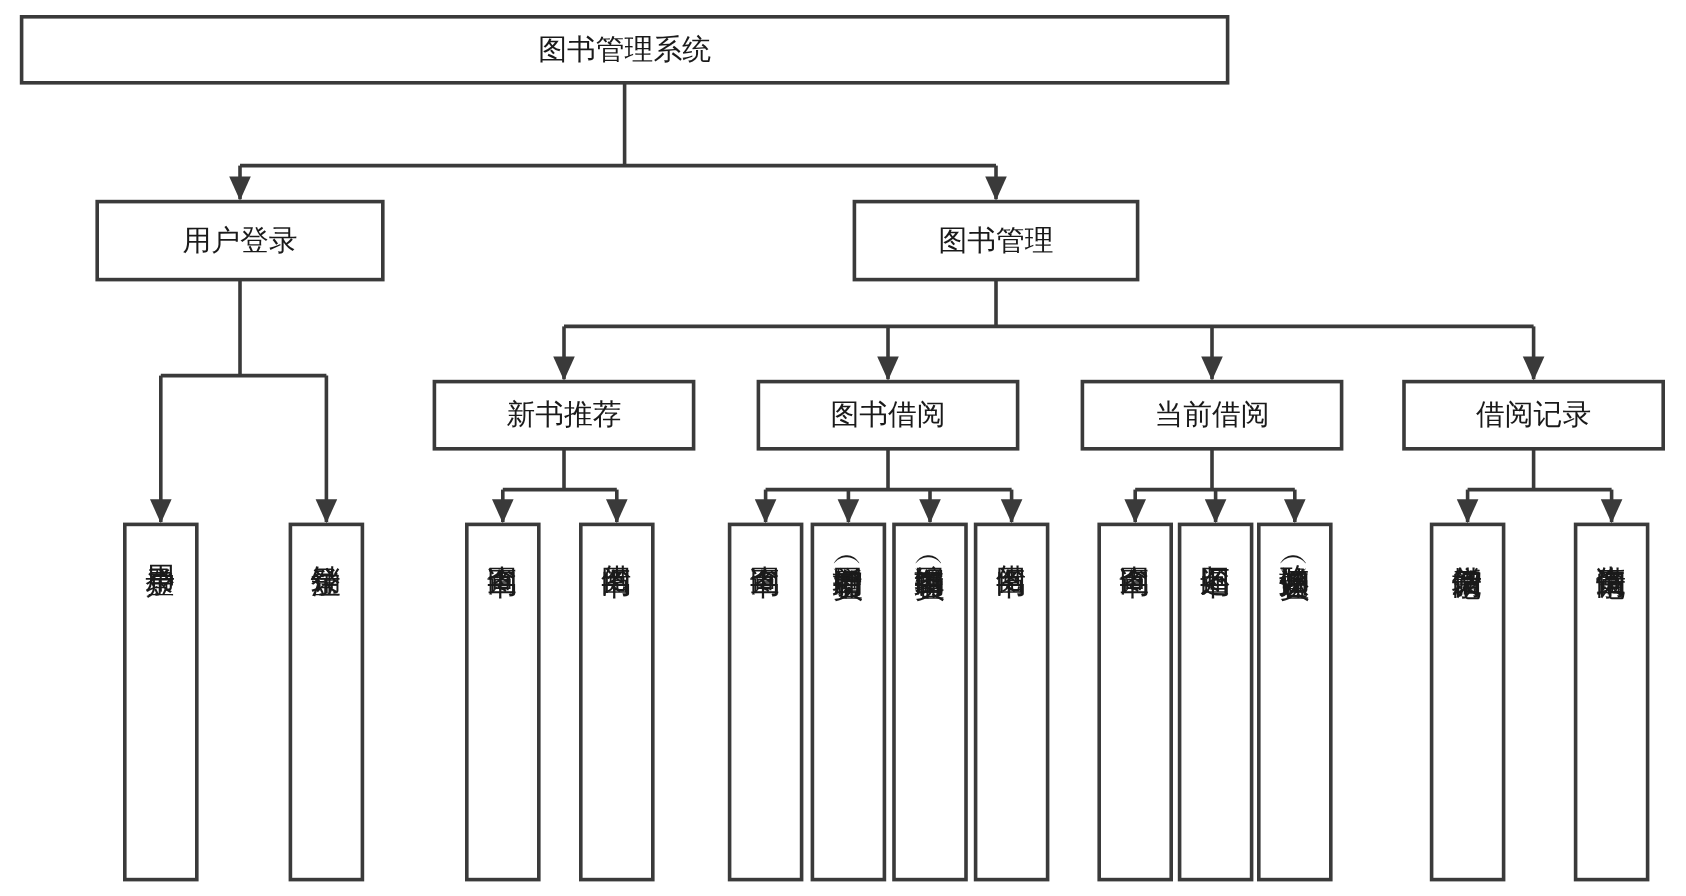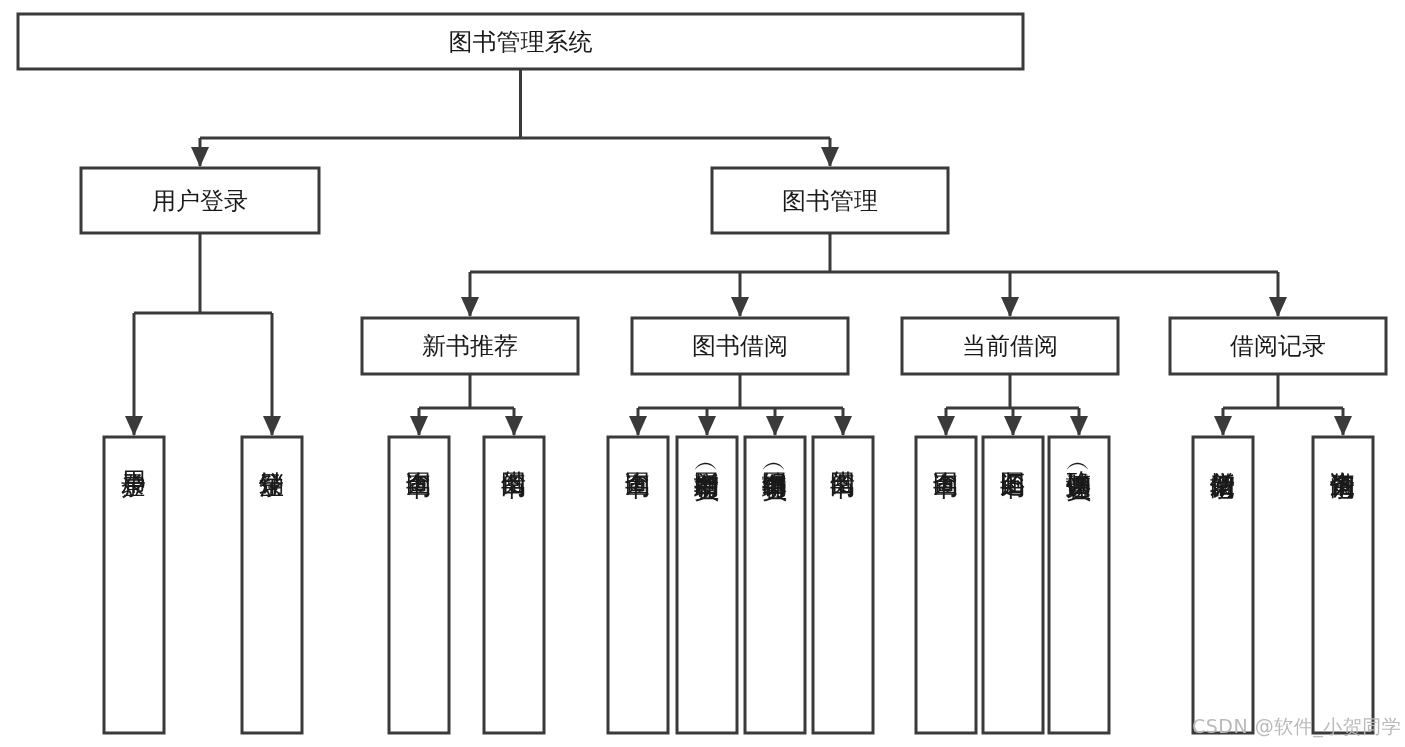--- a/index.html
+++ b/index.html
@@ -173,15 +173,14 @@
       <div class="node-label-v" style="left: 693px; top: 451px; height: 272px;">新增图书（管理员）</div>
       <div class="node-label-v" style="left: 761px; top: 451px; height: 272px;">编辑图书（管理员）</div>
       <div class="node-label-v" style="left: 829px; top: 451px; height: 272px;">借阅图书</div>
       <div class="node-label-v" style="left: 932px; top: 451px; height: 272px;">查询图书</div>
       <div class="node-label-v" style="left: 999px; top: 451px; height: 272px;">归还图书</div>
       <div class="node-label-v" style="left: 1065px; top: 451px; height: 272px;">确认归还（管理员）</div>
       <div class="node-label-v" style="left: 1209px; top: 451px; height: 272px;">新增借阅记录</div>
       <div class="node-label-v" style="left: 1329px; top: 451px; height: 272px;">查询借阅记录</div>
     </div>
 
-  <div class="watermark" style="left: 1192px; top: 714px;">CSDN @软件_小贺同学</div>
 
 </div>
 
 </body></html>

